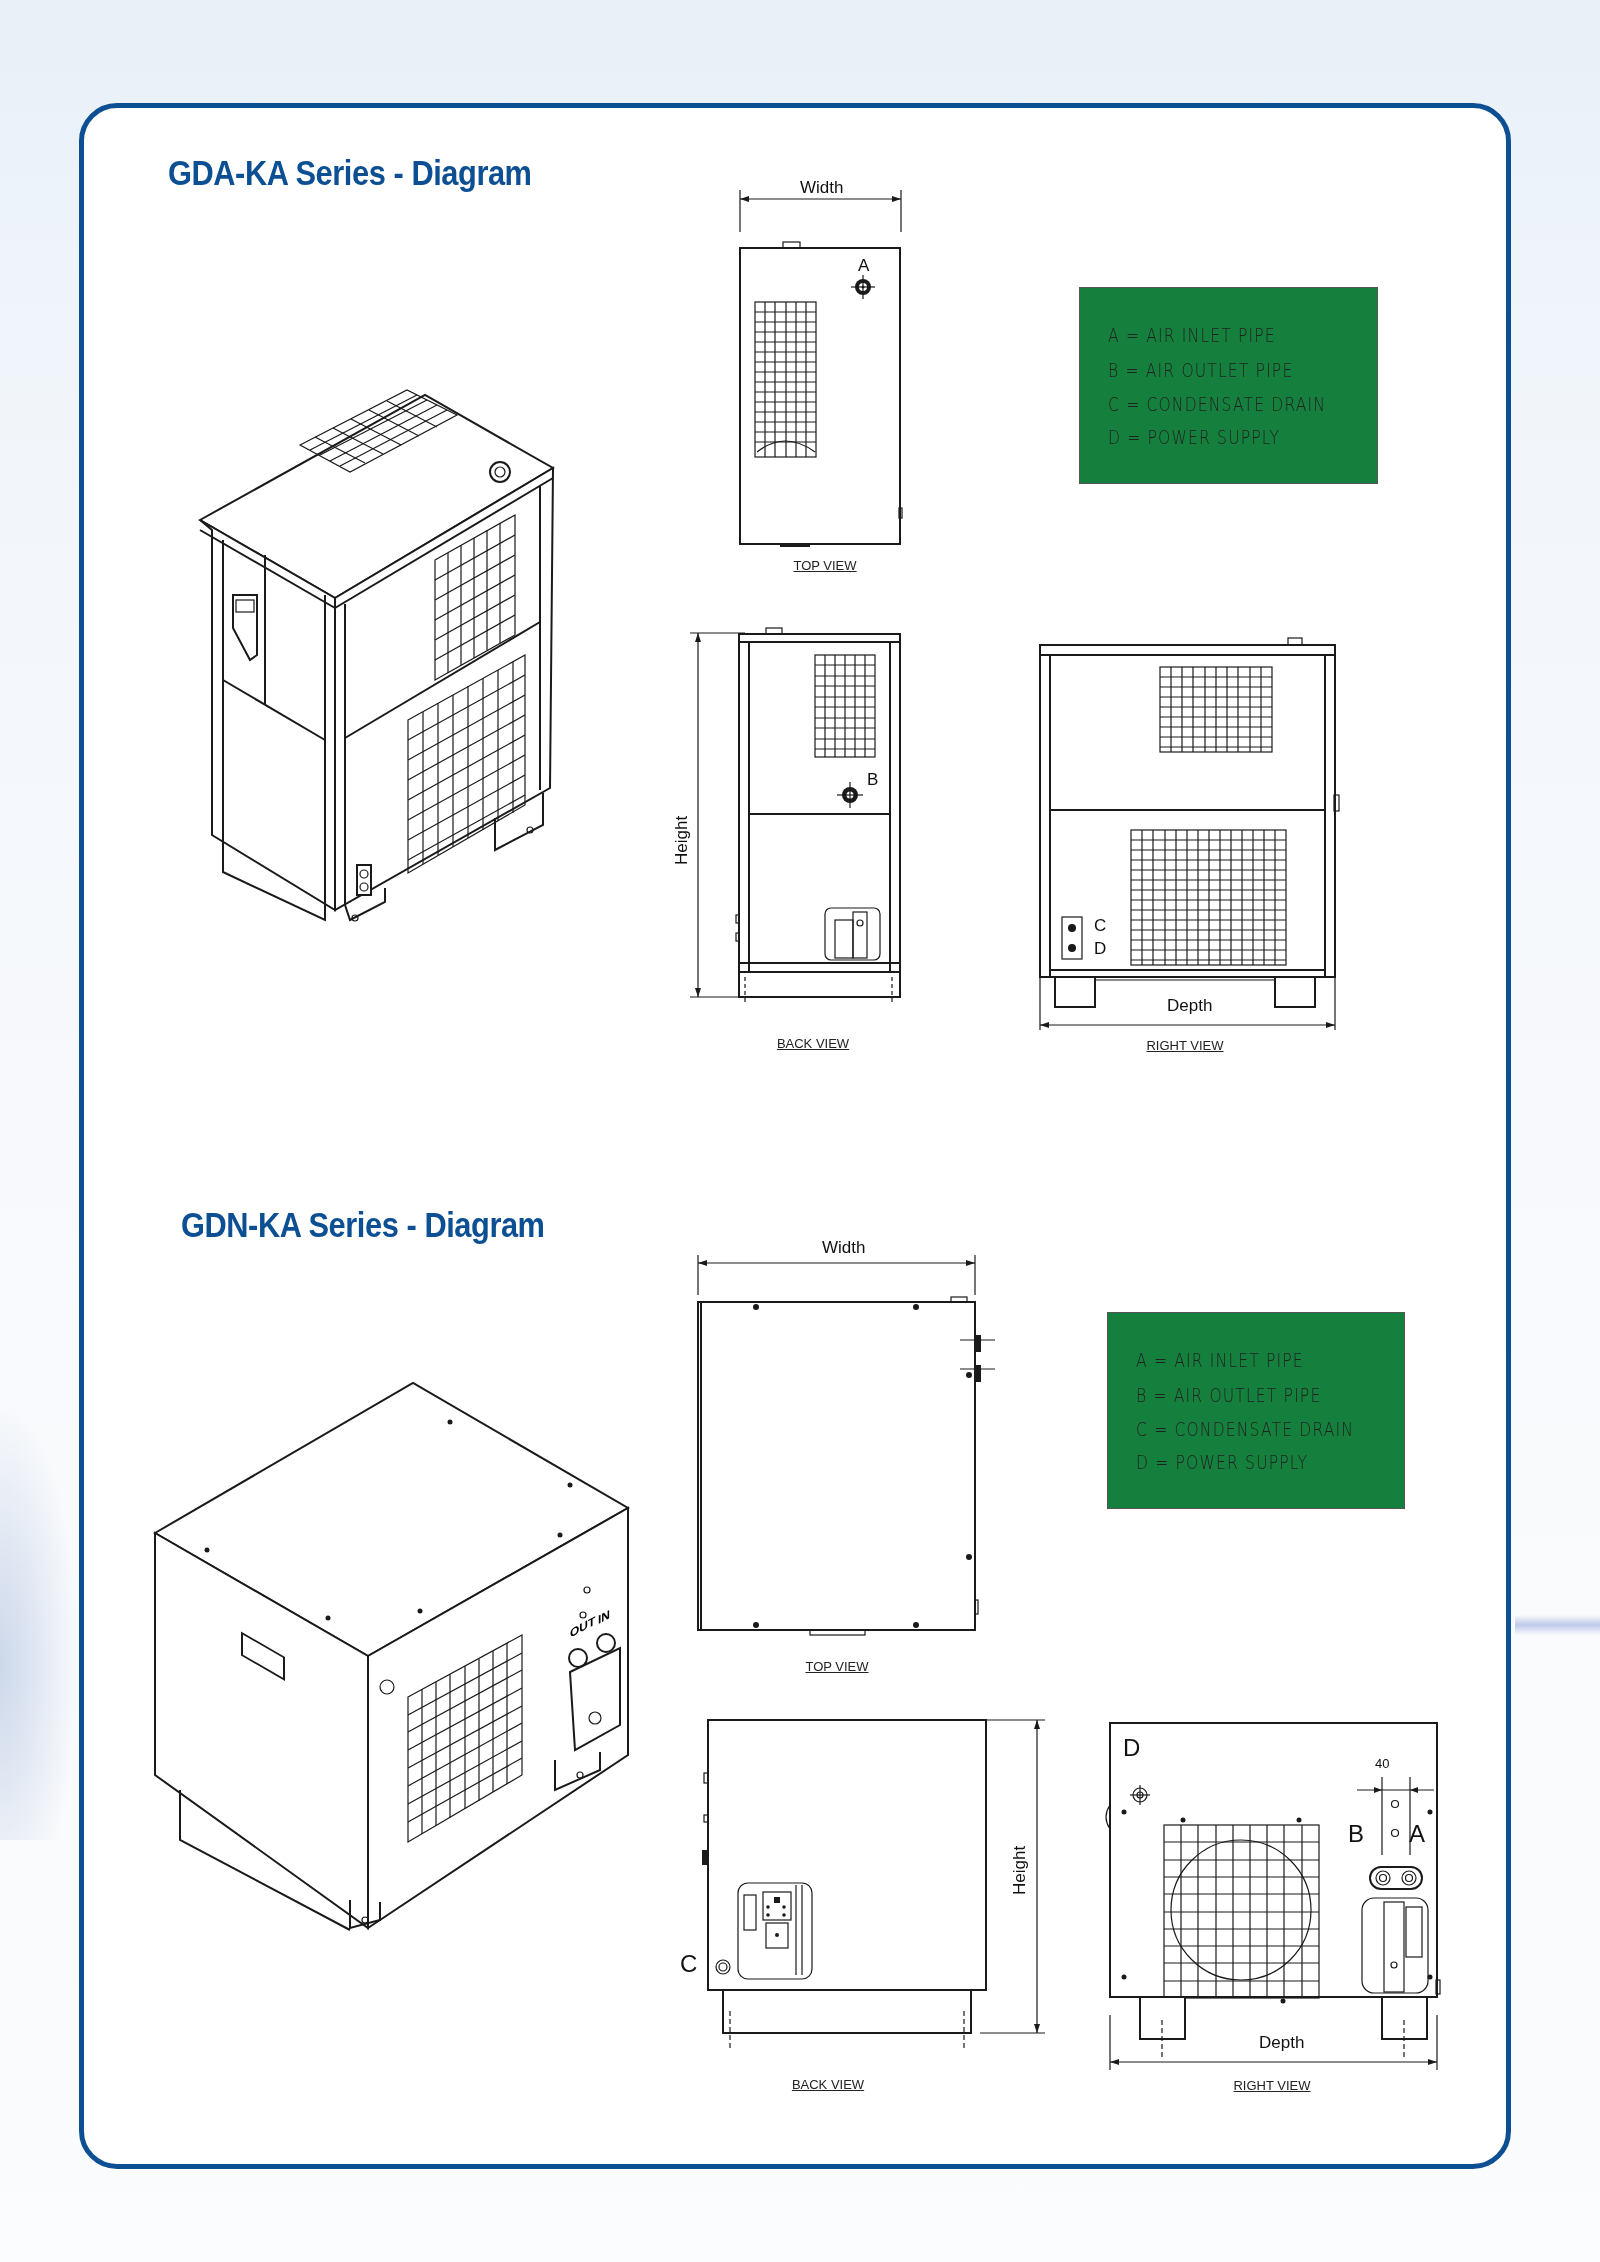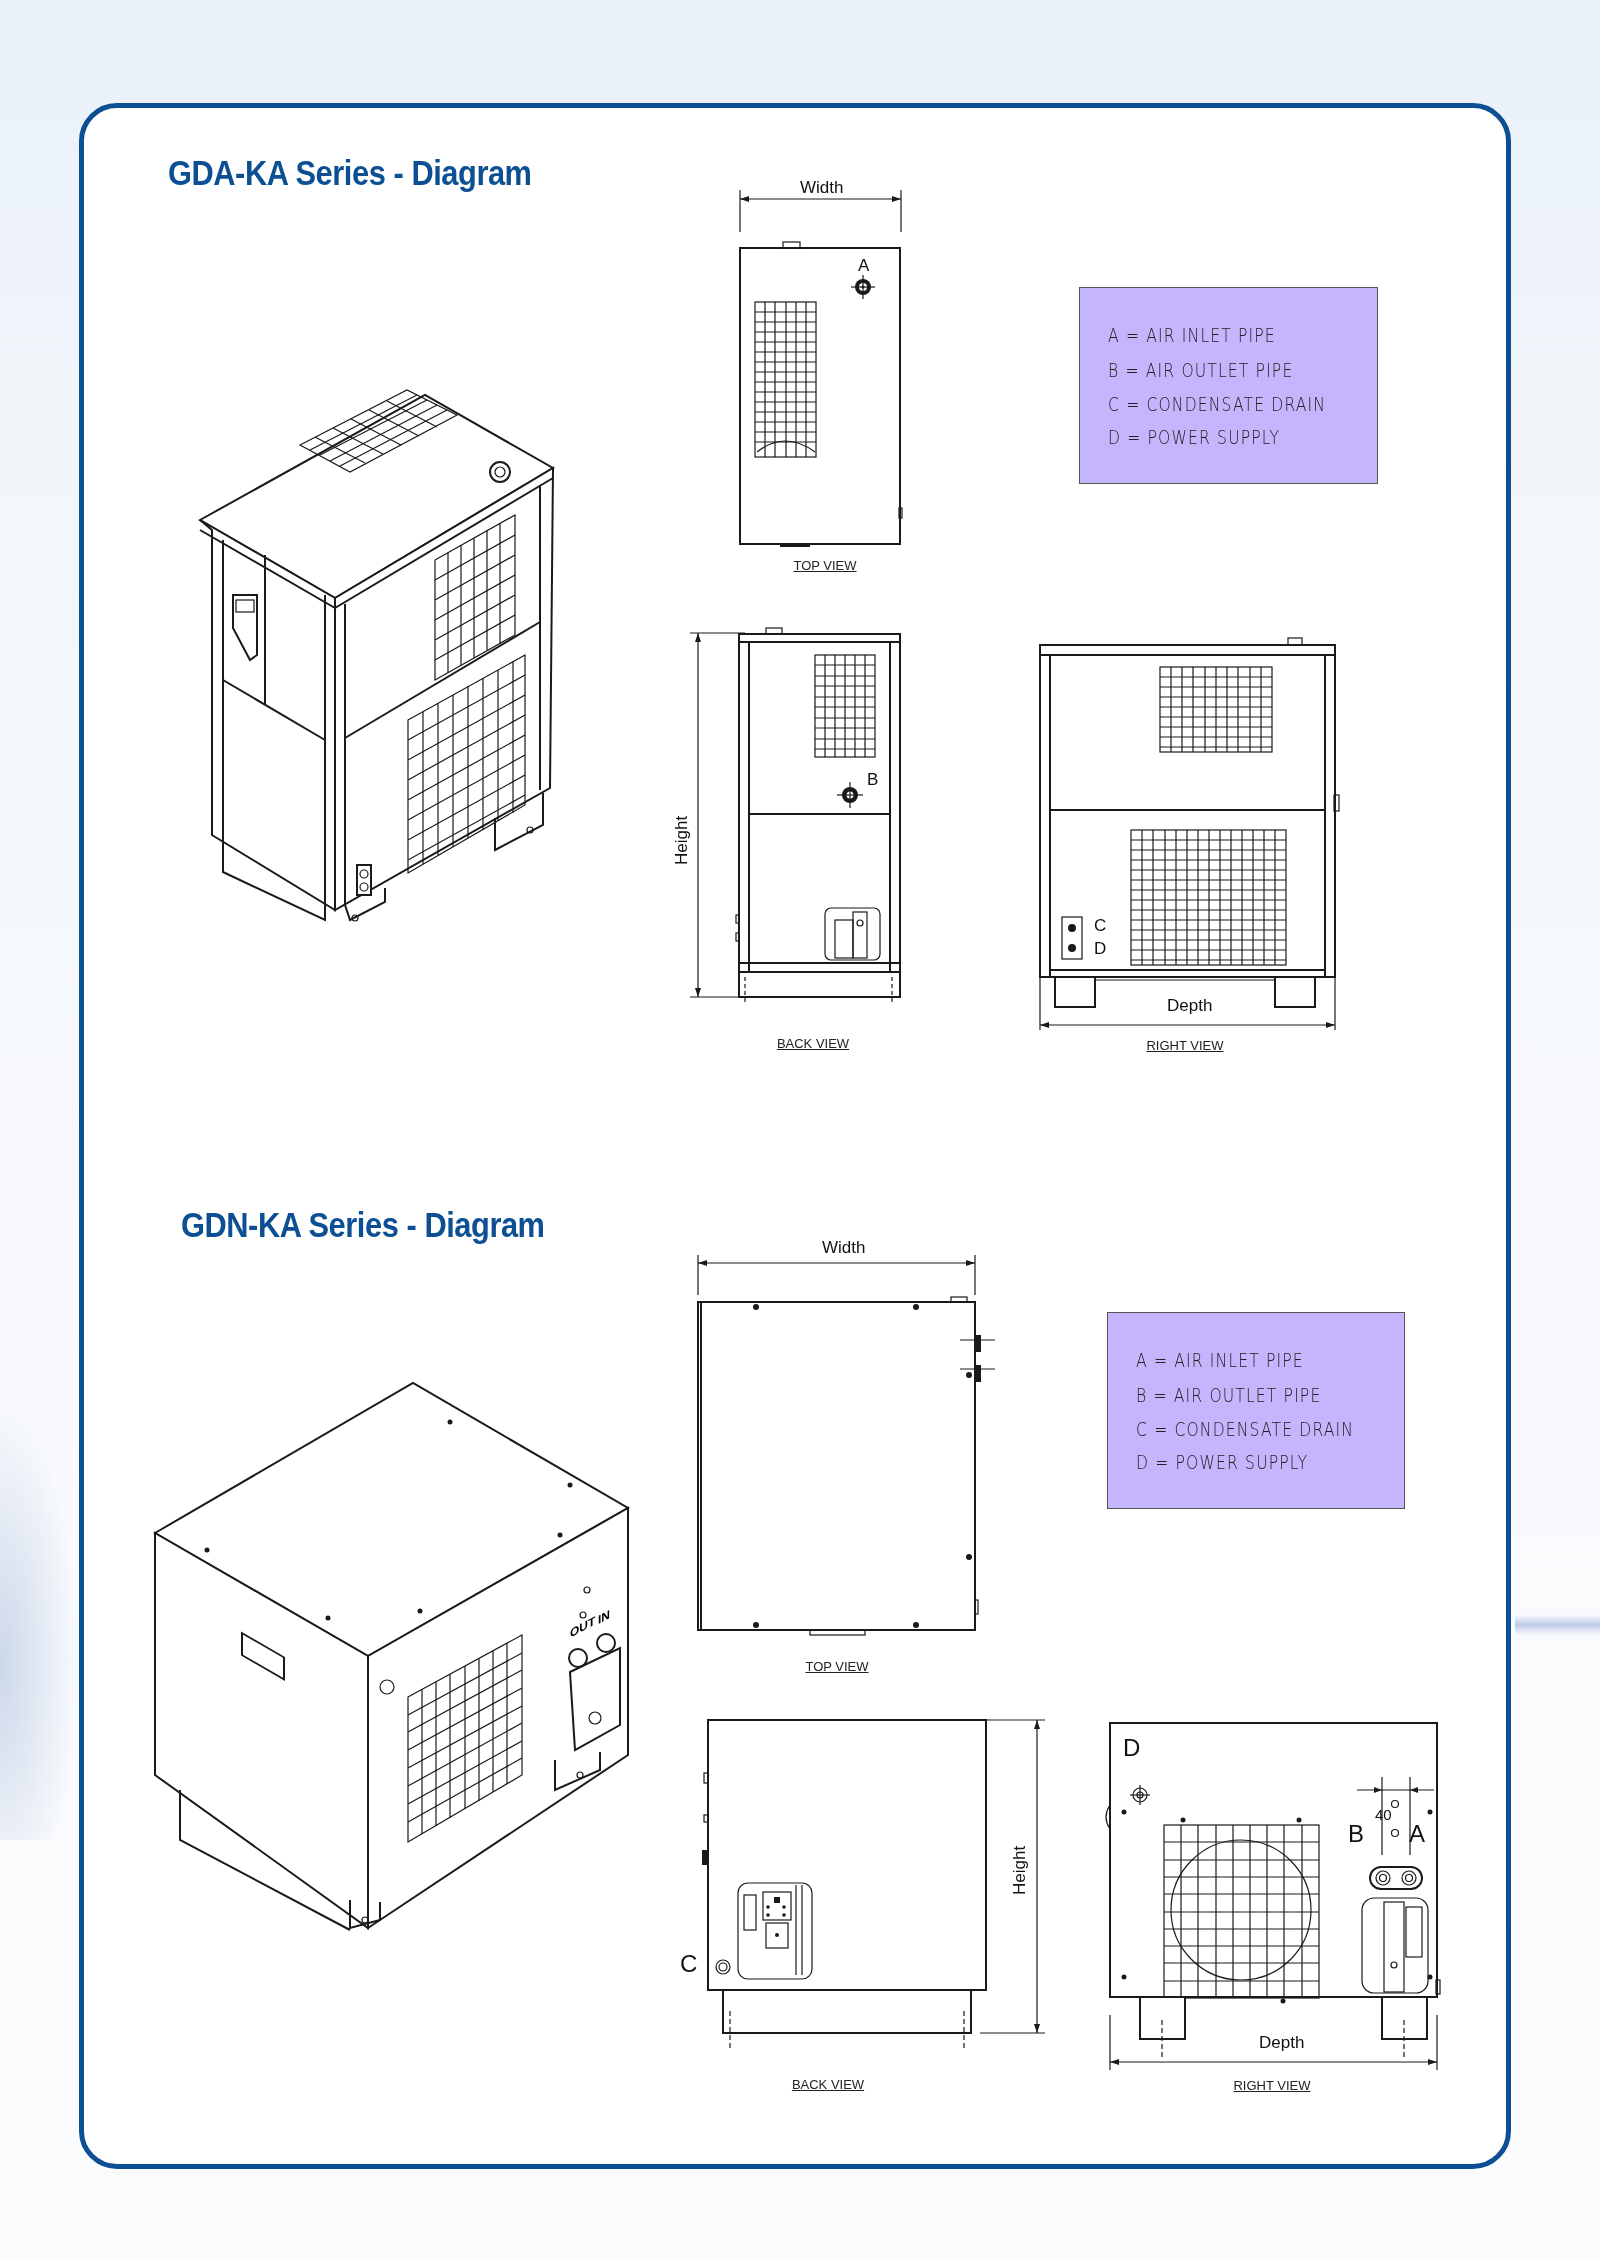--- a/index.html
+++ b/index.html
@@ -20,21 +20,21 @@
     position:absolute;color:#0d4f93;font-weight:bold;font-size:35px;letter-spacing:-0.5px;
     transform:scaleX(0.88);transform-origin:left top;white-space:nowrap;
   }
   .view-caption{
     position:absolute;font-size:13px;color:#222;text-decoration:underline;white-space:nowrap;
     transform:translateX(-50%);
   }
   .dim-label{position:absolute;font-size:17px;color:#111;white-space:nowrap;}
   .dim-label.vert{transform:rotate(-90deg);transform-origin:left top;}
   .legend-box{
-    position:absolute;border:1.5px solid #555;background:#c4b5fd;box-sizing:border-box;
+    position:absolute;border:1.5px solid #555;background:#15803d;box-sizing:border-box;
   }
   .legend-item{
     position:absolute;left:28px;font-family:"DejaVu Sans",sans-serif;font-size:19px;color:#222;
     letter-spacing:1.4px;white-space:nowrap;transform:scaleX(0.82);transform-origin:left top;font-weight:300;
   }
   .port-label{position:absolute;font-size:19px;color:#111;}
   svg{position:absolute;overflow:visible;}
   svg .l{stroke:#1a1a1a;fill:none;stroke-width:2;}
   svg .t{stroke:#1a1a1a;fill:none;stroke-width:1.2;}
   svg .w{fill:#fff;stroke:#1a1a1a;stroke-width:2;}
@@ -519,15 +519,15 @@
 
   <line class="t" x1="10" y1="300" x2="10" y2="355"></line>
   <line class="t" x1="337" y1="300" x2="337" y2="355"></line>
   <line class="t" x1="10" y1="347" x2="337" y2="347"></line>
   <polygon class="d" points="10,347 19,344 19,350"></polygon>
   <polygon class="d" points="337,347 328,344 328,350"></polygon>
 </svg>
 <div class="port-label" style="left:1123px;top:1734px;font-size:24px;">D</div>
 <div class="port-label" style="left:1348px;top:1820px;font-size:24px;">B</div>
 <div class="port-label" style="left:1409px;top:1820px;font-size:24px;">A</div>
-<div class="dim-label" style="left:1375px;top:1806px;font-size:15px;">40</div>
+<div class="dim-label" style="left:1375px;top:1756px;font-size:13px;">40</div>
 <div class="dim-label" style="left:1259px;top:2033px;">Depth</div>
 <div class="view-caption" style="left:1272px;top:2078px;">RIGHT VIEW</div>
 
 </body></html>

